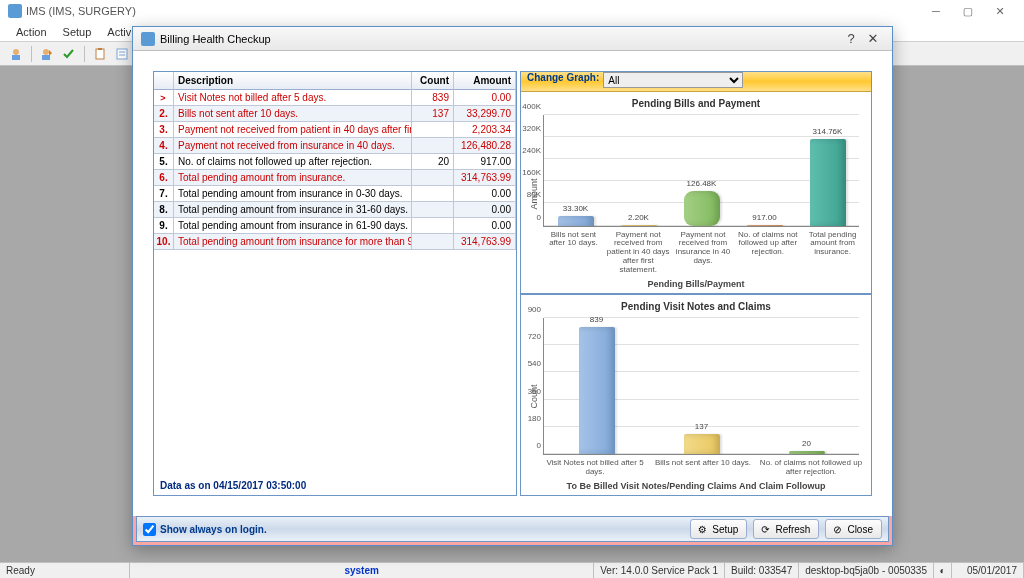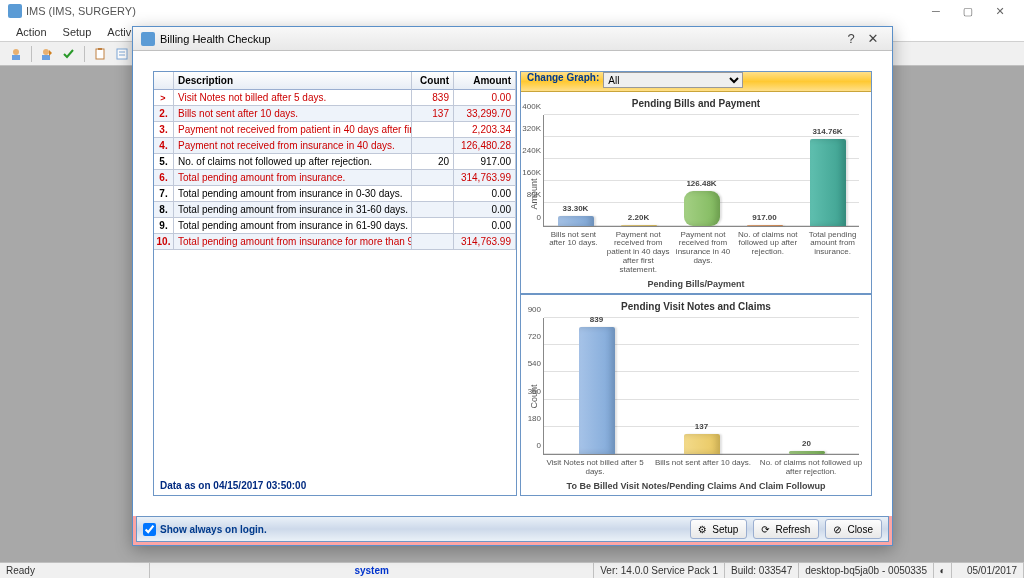--- a/index.html
+++ b/index.html
@@ -65,21 +65,21 @@
   .chart-box:last-child { border-bottom: none; }
   .chart-title { text-align: center; font-size: 10px; font-weight: bold; color: #333; margin: 2px 0; }
   .chart-area { flex: 1; display: flex; }
   .y-label { writing-mode: vertical-rl; transform: rotate(180deg); font-size: 9px; color: #555; padding: 0 2px; text-align: center; }
   .plot { flex: 1; position: relative; border-left: 1px solid #888; border-bottom: 1px solid #888; margin: 4px 6px 2px 2px; }
   .gridline { position: absolute; left: 0; right: 0; border-top: 1px solid #e0e0e0; }
   .y-tick { position: absolute; right: 100%; margin-right: 3px; font-size: 8px; color: #555; transform: translateY(-50%); }
   .bars-row { position: absolute; left: 0; right: 0; bottom: 0; top: 0; display: flex; align-items: flex-end; justify-content: space-around; }
   .bar-wrap { flex: 1; display: flex; flex-direction: column; align-items: center; justify-content: flex-end; height: 100%; }
   .bar { width: 36px; border-radius: 2px 2px 0 0; position: relative; box-shadow: inset -4px 0 6px rgba(0,0,0,0.15), 2px 0 2px rgba(0,0,0,0.12); }
-  .bar-val { position: absolute; top: -12px; left: 50%; transform: translateX(-50%); font-size: 8px; color: #444; white-space: nowrap; font-weight: bold; }
+  .bar-val { position: absolute; top: -12px; left: 50%; transform: translateX(-50%); font-size: 8px; color: #444; white-space: nowrap; }
   .x-labels { display: flex; justify-content: space-around; }
   .x-lab { flex: 1; font-size: 8px; color: #555; text-align: center; padding: 2px 1px; line-height: 1.1; }
   .chart-sub { text-align: center; font-size: 9px; font-weight: bold; color: #444; margin-top: 2px; }
   
   .c-blue   { background: linear-gradient(90deg,#a6c3e8,#7fa8d8); }
   .c-yellow { background: linear-gradient(90deg,#f3da8a,#e8c760); }
   .c-green  { background: linear-gradient(90deg,#a4d084,#7fb85c); border-radius: 9px; }
   .c-orange { background: linear-gradient(90deg,#f0b080,#e6965a); }
   .c-teal   { background: linear-gradient(90deg,#5fbfaf,#3da08f); }
   
@@ -152,21 +152,21 @@
     <span class="t-icon">
         <svg width="14" height="14">
           <rect x="2" y="2" width="10" height="10" fill="#f3da8a" stroke="#c9a43a"></rect>
         </svg>
       </span>
   </div>
 
   <div class="main-body"></div>
 
   <div class="statusbar">
-    <div class="s-cell" style="width:150px">Ready</div>
+    <div class="s-cell" style="width:130px">Ready</div>
     <div class="s-cell blue flex1" style="justify-content:center">system</div>
     <div class="s-cell">Ver: 14.0.0 Service Pack 1</div>
     <div class="s-cell">Build: 033547</div>
     <div class="s-cell">desktop-bq5ja0b - 0050335</div>
     <div class="s-cell" style="width:18px;justify-content:center">◐</div>
     <div class="s-cell" style="width:72px;justify-content:flex-end">05/01/2017</div>
   </div>
 
   <div class="dialog">
     <div class="dlg-title">

